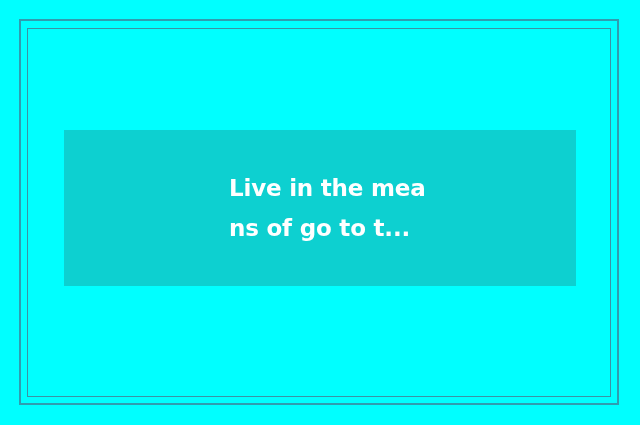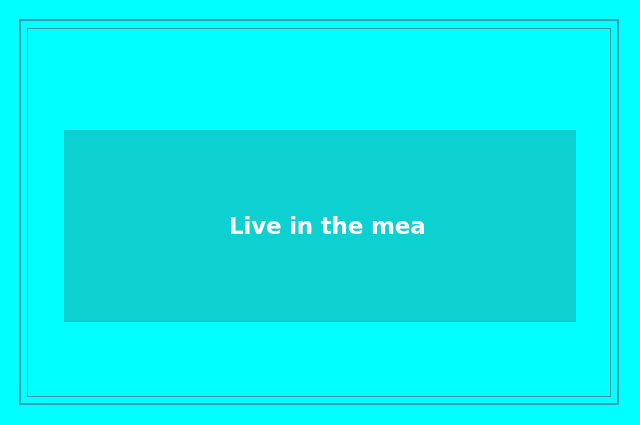--- a/index.html
+++ b/index.html
@@ -40,21 +40,21 @@
     border: 1px solid #3a93a5;
     box-sizing: border-box;
   }
 
   
   .quote-panel {
     position: absolute;
     left: 64px;
     top: 130px;
     width: 512px;
-    height: 192px;
+    height: 156px;
     background: #0dd0d0;
     display: flex;
     flex-direction: column;
     justify-content: center;
     align-items: flex-start;
     box-sizing: border-box;
     padding-left: 165px;
   }
 
   .quote-line {
@@ -70,15 +70,16 @@
 </head>
 <body>
 
 <div id="canvas">
 
   <div class="frame-outer"></div>
   <div class="frame-inner"></div>
 
   <div class="quote-panel">
     <div class="quote-line">Live in the mea</div>
+    <div class="quote-line">ns of go to t...</div>
   </div>
 
 </div>
 
 </body></html>

